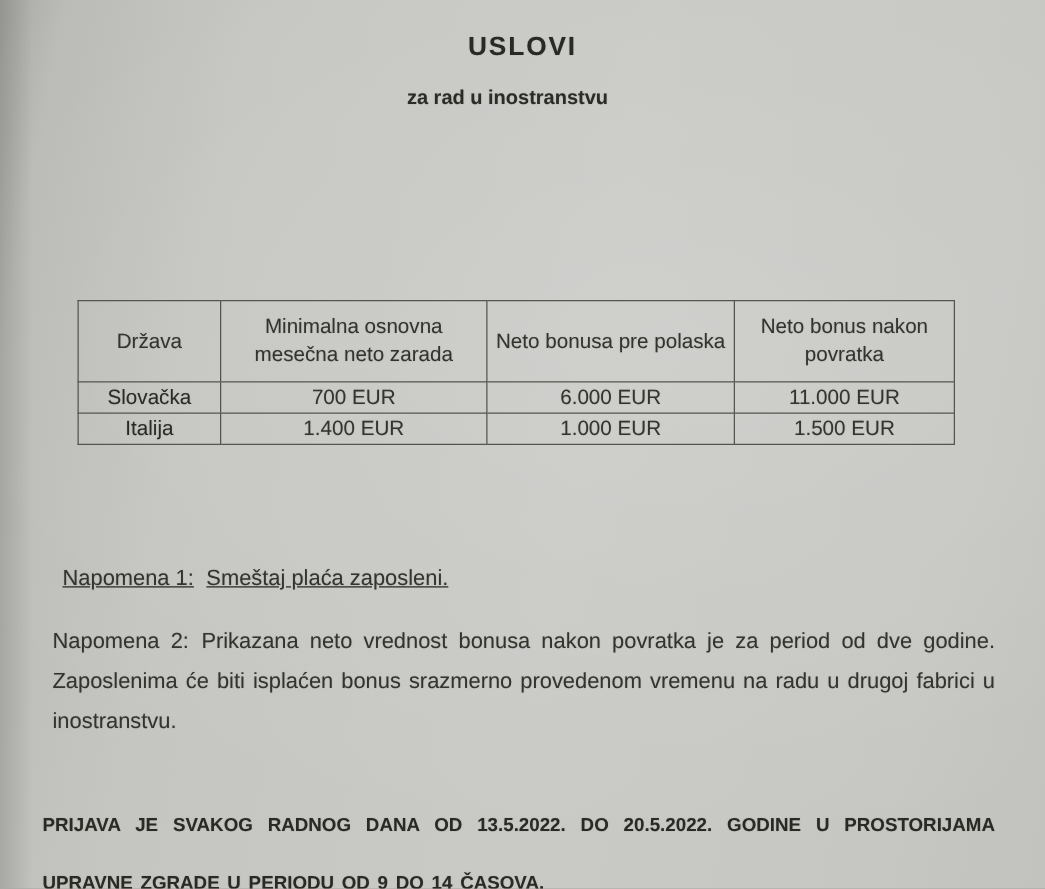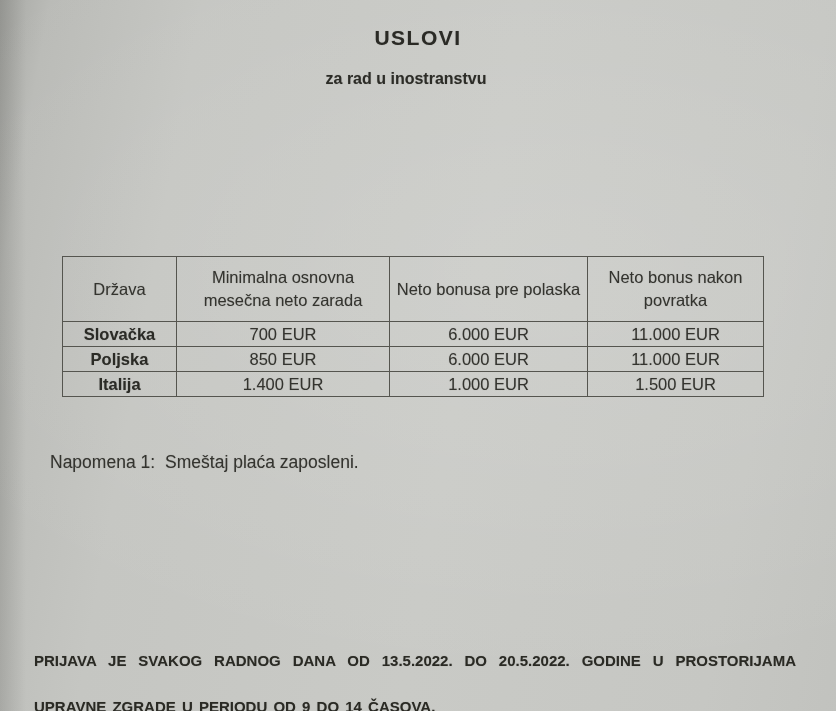--- a/index.html
+++ b/index.html
@@ -44,21 +44,21 @@
   .intro {
     position: absolute;
     top: 158px;
     left: 63px;
     width: 732px;
     font-size: 17.5px;
     line-height: 30px;
   }
   table.cond {
     position: absolute;
-    top: 256px;
+    top: 240px;
     left: 62px;
     width: 701px;
     border-collapse: collapse;
     table-layout: fixed;
     font-size: 16.5px;
     color: #34342f;
   }
   table.cond col.c1 { width: 114px; }
   table.cond col.c2 { width: 213px; }
   table.cond col.c3 { width: 198px; }
@@ -69,27 +69,28 @@
     vertical-align: middle;
     padding: 0 6px;
     font-weight: 400;
   }
   table.cond thead th {
     height: 64px;
     line-height: 23px;
     font-size: 16.5px;
   }
   table.cond tbody td { height: 24px; }
-  table.cond td.country { font-weight: 700; color: #2b2b26; }
+  table.cond td.country { font-weight: 400; color: #2b2b26; }
   .note1 {
     position: absolute;
     top: 452px;
     left: 50px;
     width: 760px;
     font-size: 17.5px;
+    text-decoration: underline;
   }
   .note2 {
     position: absolute;
     top: 496px;
     left: 42px;
     width: 754px;
     font-size: 17.5px;
     line-height: 32px;
     text-align: justify;
     text-align-last: left;
@@ -143,34 +144,29 @@
       </tr>
     </thead>
     <tbody>
       <tr>
         <td class="country">Slovačka</td>
         <td>700 EUR</td>
         <td>6.000 EUR</td>
         <td>11.000 EUR</td>
       </tr>
       <tr>
-        <td class="country">Poljska</td>
-        <td>850 EUR</td>
-        <td>6.000 EUR</td>
-        <td>11.000 EUR</td>
-      </tr>
-      <tr>
         <td class="country">Italija</td>
         <td>1.400 EUR</td>
         <td>1.000 EUR</td>
         <td>1.500 EUR</td>
       </tr>
     </tbody>
   </table>
 
   <div class="note1"><span class="note-label">Napomena 1:</span><span>Smeštaj plaća zaposleni.</span></div>
 
+  <div class="note2"><span class="note-label">Napomena 2:</span><span>Prikazana neto vrednost bonusa nakon povratka je za period od dve godine. Zaposlenima će biti isplaćen bonus srazmerno provedenom vremenu na radu u drugoj fabrici u inostranstvu.</span></div>
 
   <div class="footer">PRIJAVA JE SVAKOG RADNOG DANA OD 13.5.2022. DO 20.5.2022. GODINE U PROSTORIJAMA UPRAVNE ZGRADE U PERIODU OD 9 DO 14 ČASOVA.</div>
 
   <div class="shade-left"></div>
 
 </div>
 
 </body></html>

